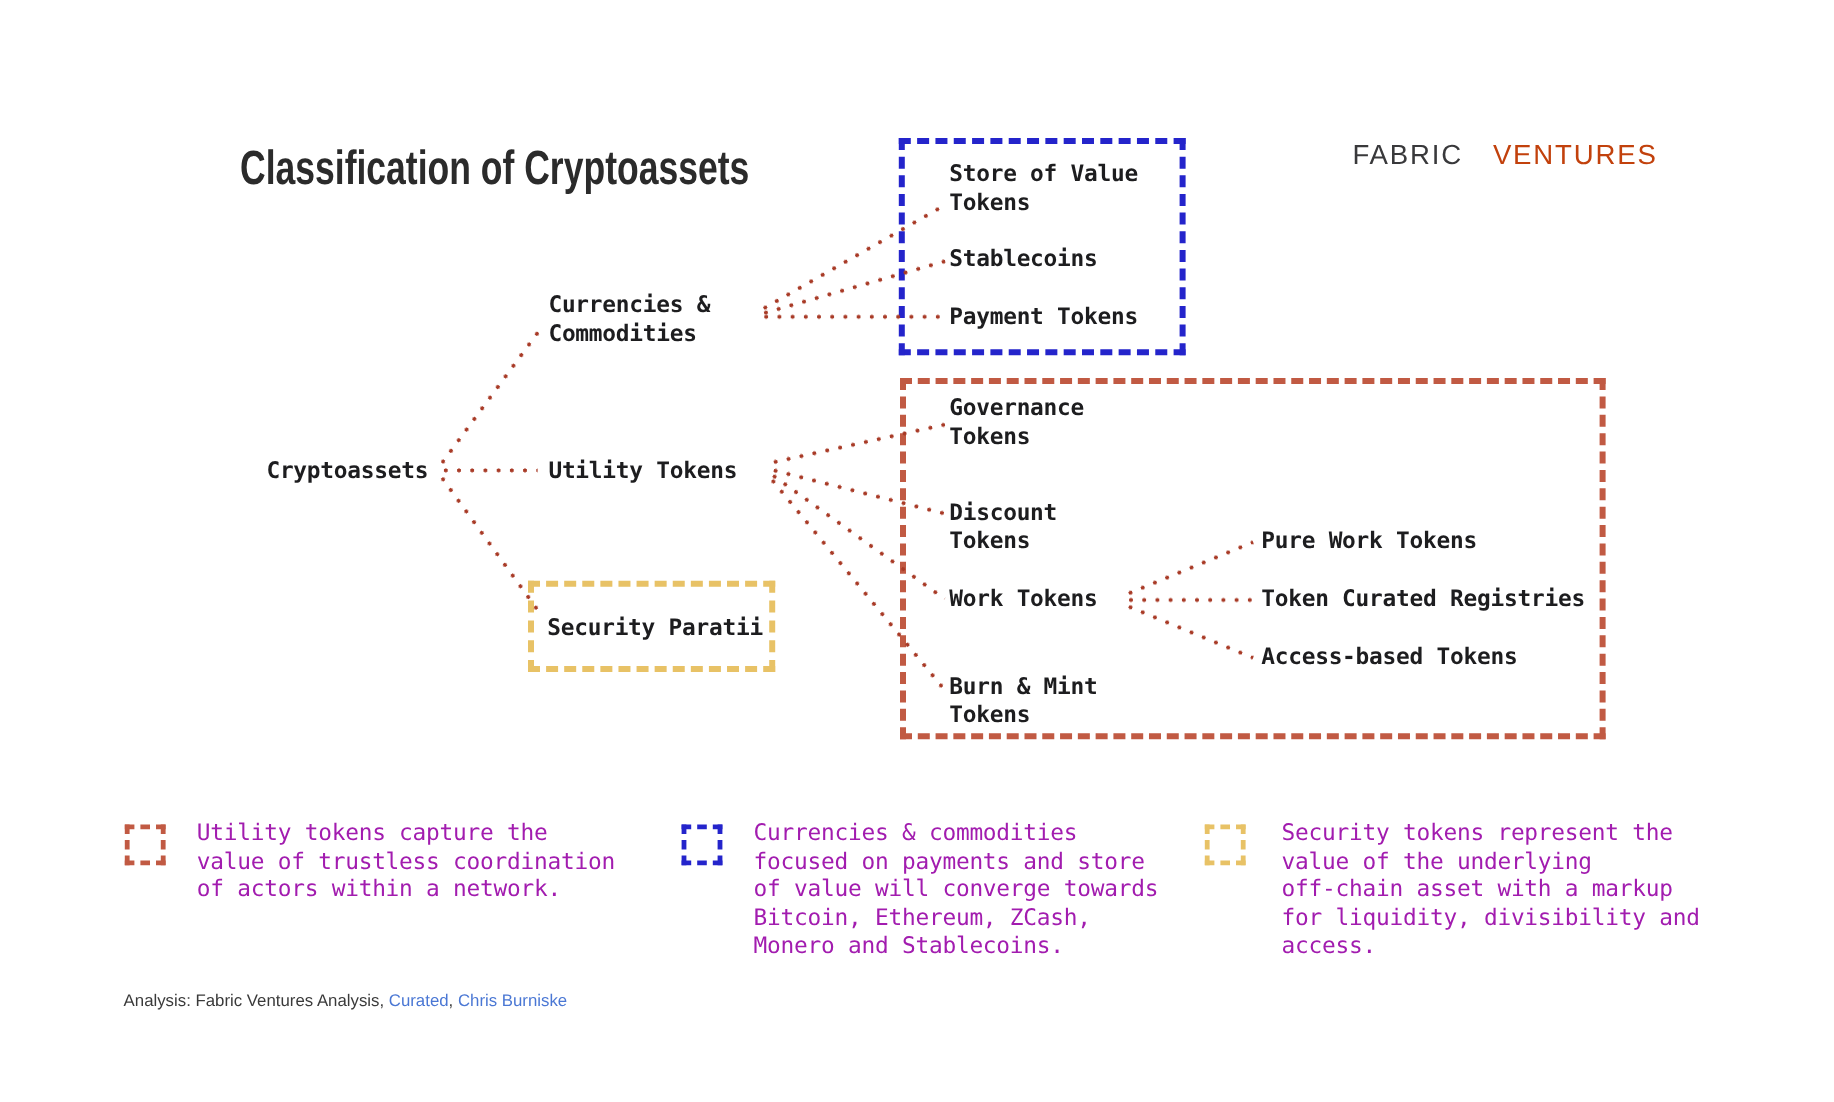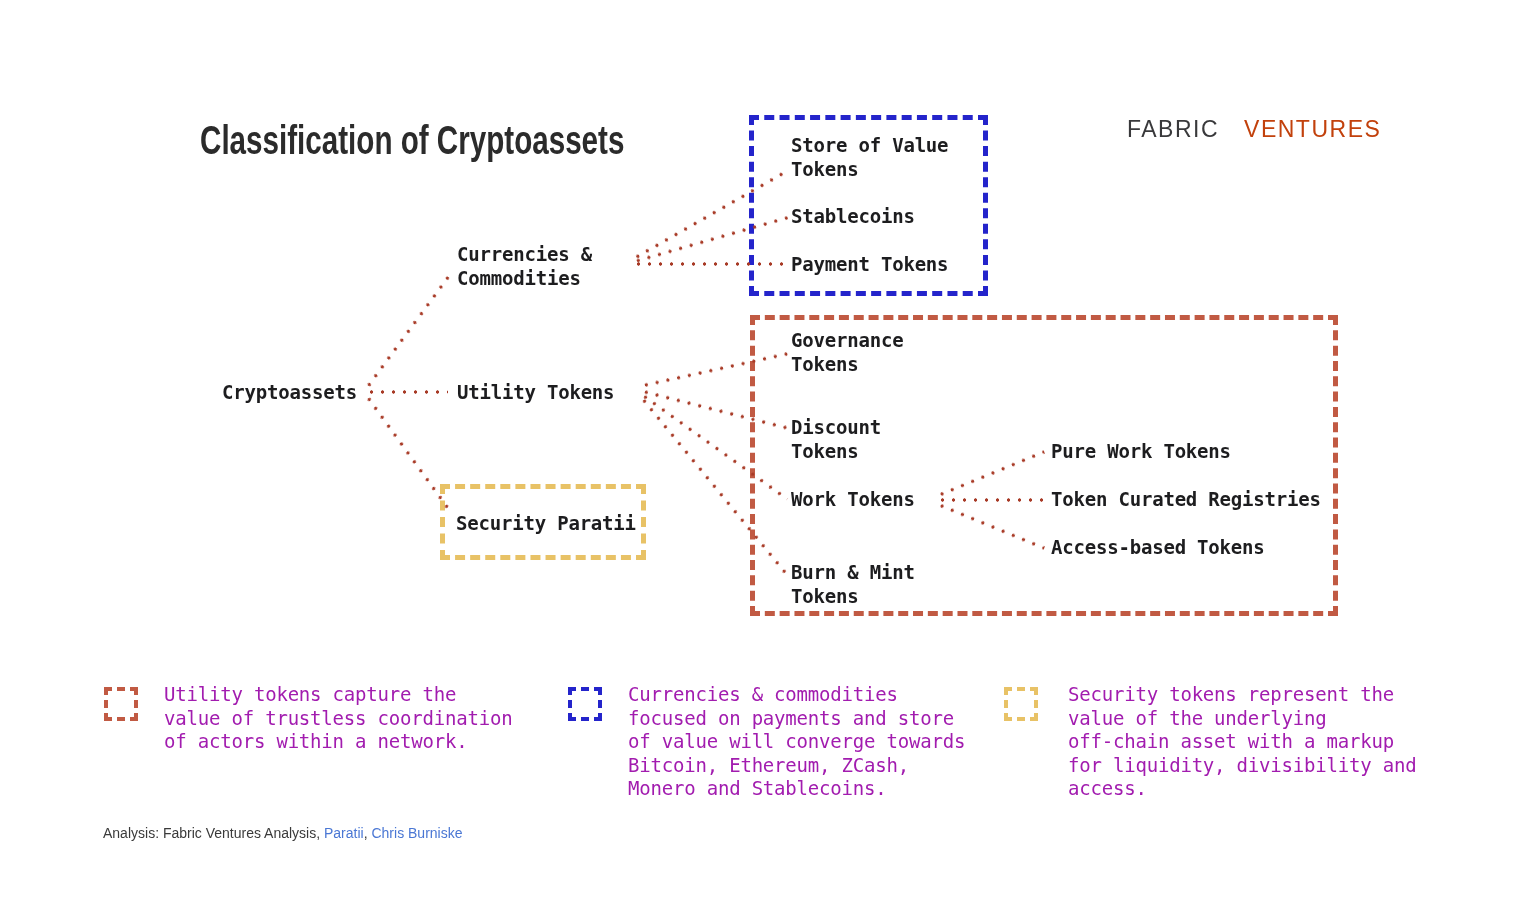--- a/index.html
+++ b/index.html
@@ -105,15 +105,15 @@
 Bitcoin, Ethereum, ZCash,
 Monero and Stablecoins.</div>
 
   <span class="licon licon-yellow" style="left:1004px; top:687px;"></span>
   <div class="ltext" style="left:1068px; top:683px;">Security tokens represent the
 value of the underlying
 off-chain asset with a markup
 for liquidity, divisibility and
 access.</div>
 
-  <div class="sources"><span>Analysis: Fabric Ventures Analysis, </span><a>Paratii</a><span>, </span><a>Chris Burniske</a></div>
+  <div class="sources"><span>Analysis: Fabric Ventures Analysis, </span><a>Curated</a><span>, </span><a>Chris Burniske</a></div>
 
 </div>
 
 </body></html>

